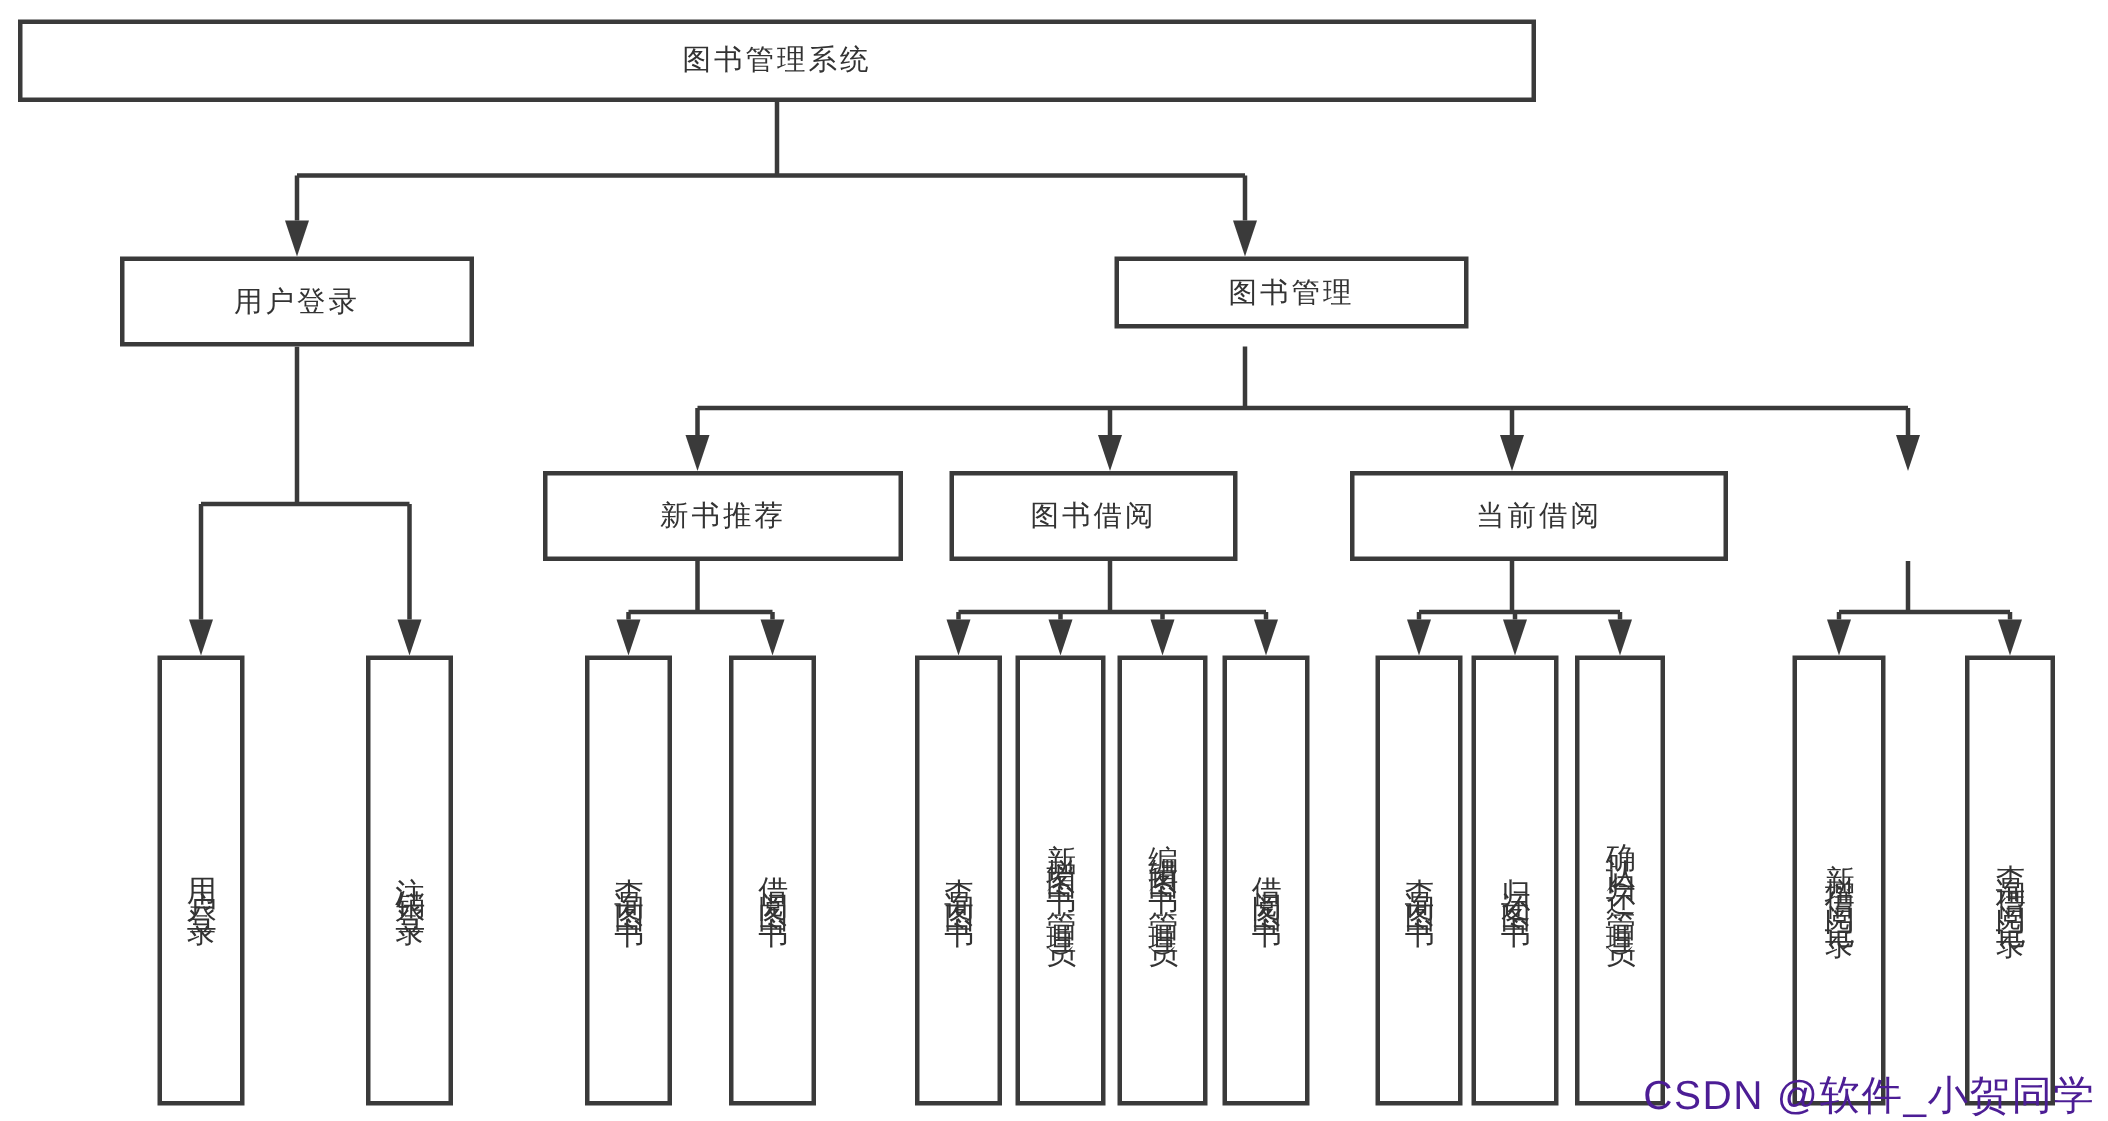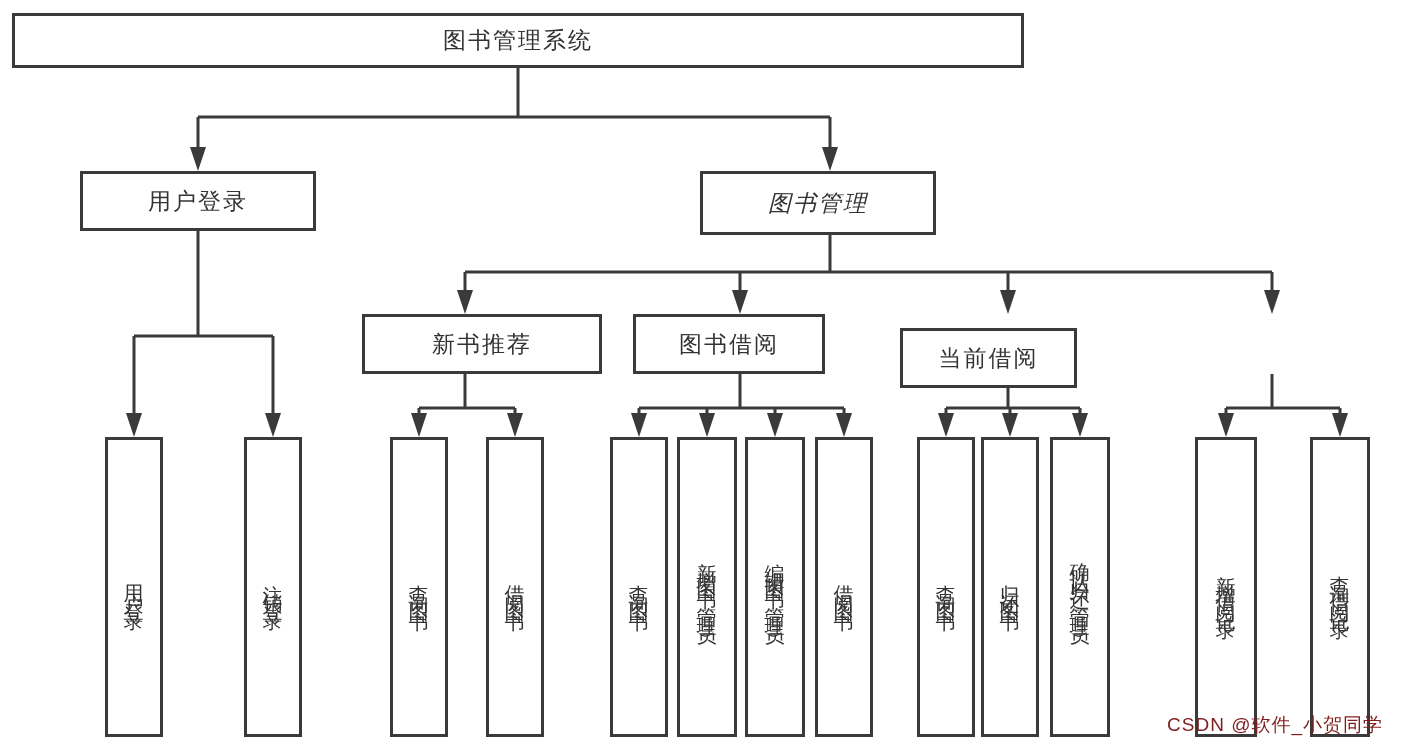--- a/index.html
+++ b/index.html
@@ -13,36 +13,36 @@
   }
   .wires{position:absolute;left:0;top:0;}
   .wires path{stroke:#3a3a3a;stroke-width:3;fill:none;}
   .wires polygon{fill:#3a3a3a;stroke:none;}
   .box{
     position:absolute;
     box-sizing:border-box;
     border:3px solid #3a3a3a;
     background:#ffffff;
     display:flex;align-items:center;justify-content:center;
-    font-size:23px;
+    font-size:19px;
     letter-spacing:2px;
     text-align:center;
     line-height:1;
   }
   .box.v{
     writing-mode:vertical-rl;
     font-size:20px;
     letter-spacing:9px;
   }
   .watermark{
     position:absolute;
-    right:22px;top:712px;
-    font-size:19px;
+    right:8px;top:712px;
+    font-size:27px;
     letter-spacing:1px;
-    color:#7f1d1d;
+    color:#4c1d95;
     white-space:nowrap;
   }
 </style>
 </head>
 <body>
 
 <div class="stage">
 
   <svg class="wires" width="1405" height="747" viewBox="0 0 1405 747">
 
@@ -90,25 +90,25 @@
     <g>
       <path d="M1272 374 V408 M1226 408 H1340 M1226 408 V413 M1340 408 V413"></path>
       <polygon points="1218,413 1234,413 1226,437"></polygon>
       <polygon points="1332,413 1348,413 1340,437"></polygon>
     </g>
   </svg>
 
   <div class="box" style="left:12px;top:13px;width:1012px;height:55px;">图书管理系统</div>
 
   <div class="box" style="left:80px;top:171px;width:236px;height:60px;">用户登录</div>
-  <div class="box" style="left:700px;top:171px;width:236px;height:64px;font-style:italic;">图书管理</div>
+  <div class="box" style="left:743px;top:171px;width:236px;height:48px;">图书管理</div>
 
   <div class="box" style="left:362px;top:314px;width:240px;height:60px;">新书推荐</div>
   <div class="box" style="left:633px;top:314px;width:192px;height:60px;">图书借阅</div>
-  <div class="box" style="left:900px;top:328px;width:177px;height:60px;">当前借阅</div>
+  <div class="box" style="left:900px;top:314px;width:252px;height:60px;">当前借阅</div>
 
   <div class="box v" style="left:105px;top:437px;width:58px;height:300px;">用户登录</div>
   <div class="box v" style="left:244px;top:437px;width:58px;height:300px;">注销登录</div>
 
   <div class="box v" style="left:390px;top:437px;width:58px;height:300px;">查询图书</div>
   <div class="box v" style="left:486px;top:437px;width:58px;height:300px;">借阅图书</div>
 
   <div class="box v" style="left:610px;top:437px;width:58px;height:300px;">查询图书</div>
   <div class="box v" style="left:677px;top:437px;width:60px;height:300px;">新增图书（管理员）</div>
   <div class="box v" style="left:745px;top:437px;width:60px;height:300px;">编辑图书（管理员）</div>

